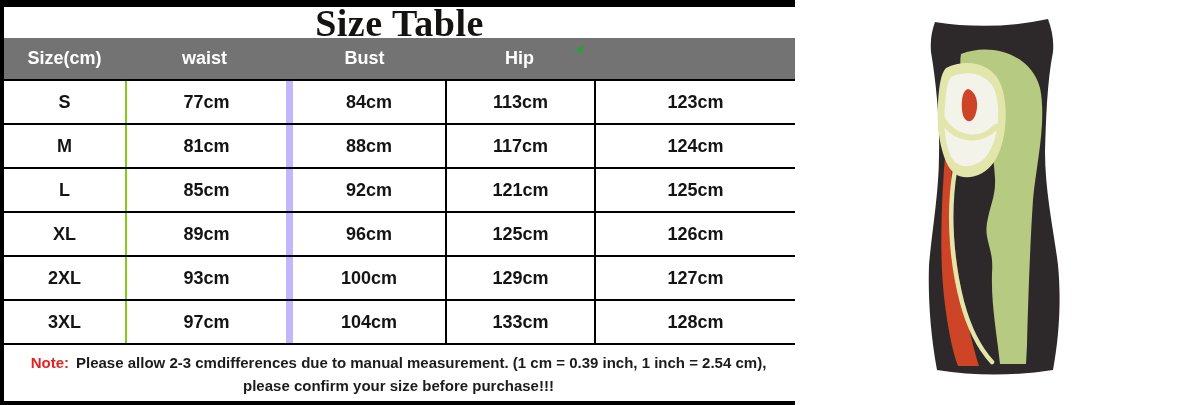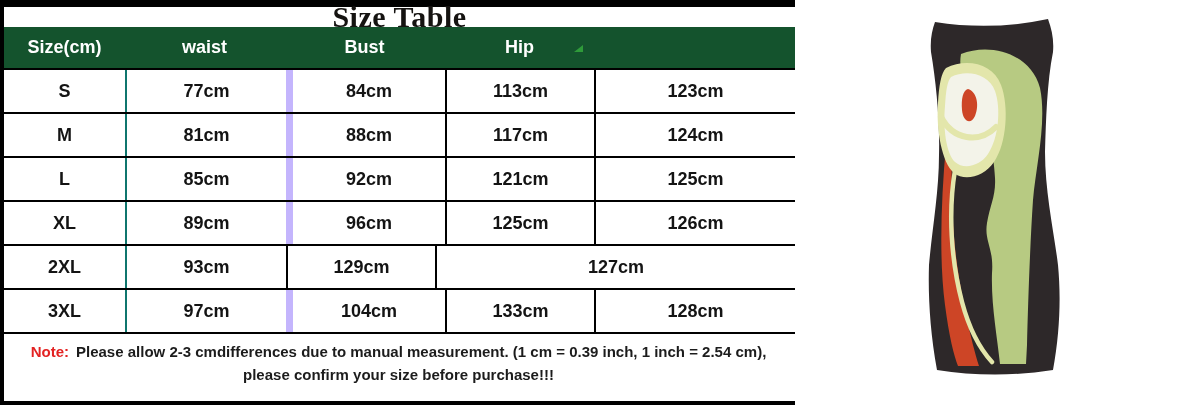--- a/index.html
+++ b/index.html
@@ -12,32 +12,32 @@
   .bottom-rule { position:absolute; left:0; top:400px; width:1195px; height:5px; background:#000; }
 
   
   .size-table {
     position:absolute; left:0; top:0; width:797px; height:405px;
     border-top:7px solid #000; border-left:4px solid #000;
     border-right:2px solid #000; border-bottom:4px solid #000;
     background:#fff; display:flex; flex-direction:column;
   }
   .tbl-title {
-    height:20px; display:flex; align-items:center; justify-content:center;
-    font-family:"Liberation Serif", serif; font-weight:bold; font-size:30px;
+    height:31px; display:flex; align-items:center; justify-content:center;
+    font-family:"Liberation Serif", serif; font-weight:bold; font-size:38px;
     color:#151311; letter-spacing:0.5px;
   }
   .tbl-header {
-    height:41px; background:#14532d; color:#fff; display:flex; align-items:center;
+    height:41px; background:#737373; color:#fff; display:flex; align-items:center;
     font-weight:bold; font-size:18px; position:relative;
   }
   .tbl-row { height:44px; display:flex; border-top:2px solid #000; }
   .cell { display:flex; align-items:center; justify-content:center; }
   .c0 { width:121px; }
-  .c1 { width:161px; border-left:2px solid #0f766e; }
+  .c1 { width:161px; border-left:2px solid #84cc16; }
   .c2 { width:159px; border-left:7px solid #c4b5fd; }
   .c3 { width:149px; border-left:2px solid #000; }
   .c4 { flex:1; border-left:2px solid #000; }
   .tbl-header .c1, .tbl-header .c2, .tbl-header .c3, .tbl-header .c4 { border-left:none; }
   .tbl-row .cell { font-weight:bold; font-size:18px; color:#141414; }
   .tbl-note {
     flex:1; border-top:2px solid #000; padding:7px 14px 4px 12px;
     font-weight:bold; font-size:15px; color:#1c1c1c; text-align:center; line-height:1.5;
   }
   .note-label { color:#e32222; margin-right:7px; }
@@ -92,20 +92,21 @@
     <div class="tbl-row">
       <div class="cell c0">XL</div>
       <div class="cell c1">89cm</div>
       <div class="cell c2">96cm</div>
       <div class="cell c3">125cm</div>
       <div class="cell c4">126cm</div>
     </div>
     <div class="tbl-row">
       <div class="cell c0">2XL</div>
       <div class="cell c1">93cm</div>
+      <div class="cell c2">100cm</div>
       <div class="cell c3">129cm</div>
       <div class="cell c4">127cm</div>
     </div>
     <div class="tbl-row">
       <div class="cell c0">3XL</div>
       <div class="cell c1">97cm</div>
       <div class="cell c2">104cm</div>
       <div class="cell c3">133cm</div>
       <div class="cell c4">128cm</div>
     </div>

